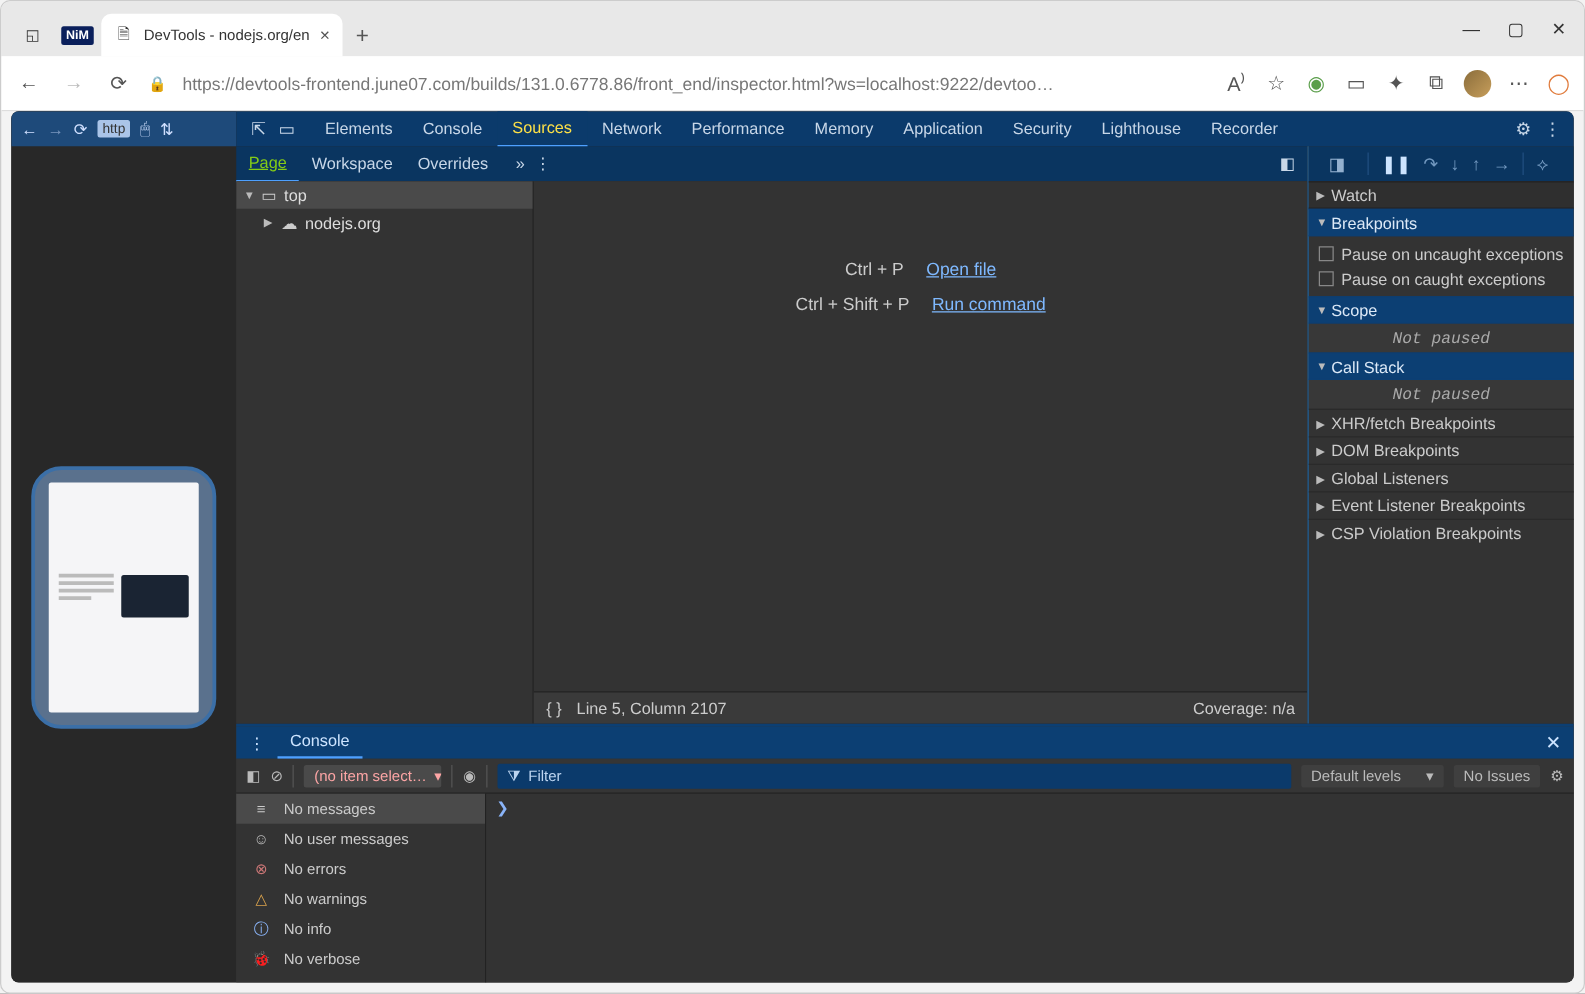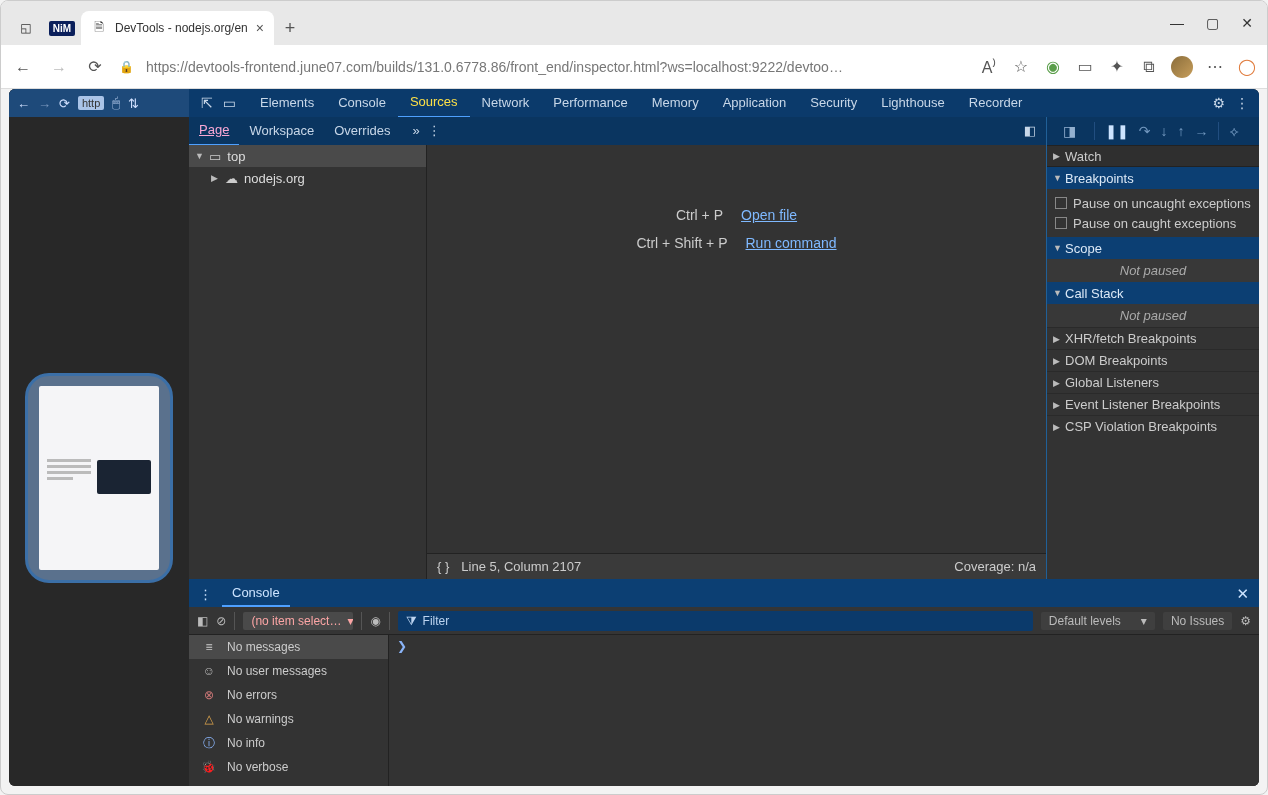--- a/index.html
+++ b/index.html
@@ -102,21 +102,21 @@
   .dt-right-icons { margin-left:auto; display:flex; gap:10px; padding:0 10px; font-size:14px; }
 
   
   .sources-row { display:flex; height:calc(100% - 28px); }
   .sources-panel { flex:1; display:flex; flex-direction:column; }
   .subtabs {
     height: 28px; background:#0a3560; display:flex; align-items:center;
     color:#c8d7e8; font-size:13px; border-bottom:1px solid #0a3560;
   }
   .subtab { padding:0 10px; line-height:28px; }
-  .subtab.active { border-bottom:2px solid #4ea0ff; color:#f9a8d4;text-decoration:underline; }
+  .subtab.active { border-bottom:2px solid #4ea0ff; color:#84cc16;text-decoration:underline; }
   .subtab-icons { margin-left:6px; display:flex; gap:8px; padding:0 6px; }
   .panel-toggle-left { margin-left:auto; padding:0 10px; }
 
   .sources-body {
     flex:1; display:flex; background:#333; overflow:hidden;
   }
   .file-tree {
     width: 238px; background:#333; border-right:1px solid #222;
     font-size:13px; color:#ddd;
   }
@@ -163,21 +163,21 @@
   .r-top-icon { padding:0 8px; color:#cde4ff; }
   .section-hdr {
     height:22px; display:flex; align-items:center; padding:0 6px;
     background:#2f2f2f; border-top:1px solid #222; border-bottom:1px solid #222;
     gap:4px;
   }
   .section-hdr.blue { background:#0c3f73; color:#dce9f7; border-color:#0c3f73;}
   .section-body { padding:4px 8px; }
   .chk-row { display:flex; align-items:center; gap:6px; height:20px; }
   .chk { width:12px; height:12px; border:1px solid #888; background:#333; }
-  .np { text-align:center; font-style:italic; color:#aaa; padding:4px 0; background:#383838;}
+  .np { text-align:center; font-style:italic; color:#aaa; padding:4px 0; background:#383838;font-family:Liberation Mono, monospace;}
   .collap { display:flex; align-items:center; gap:4px; height:22px; padding-left:6px; border-top:1px solid #2a2a2a;}
 
   
   .drawer {
     height: 298px; background:#333; border-top:2px solid #0c3f73;
     display:flex; flex-direction:column;
   }
   .drawer-tabs {
     height:26px; background:#0c3f73; display:flex; align-items:center;
     color:#cde4ff; font-size:13px;

